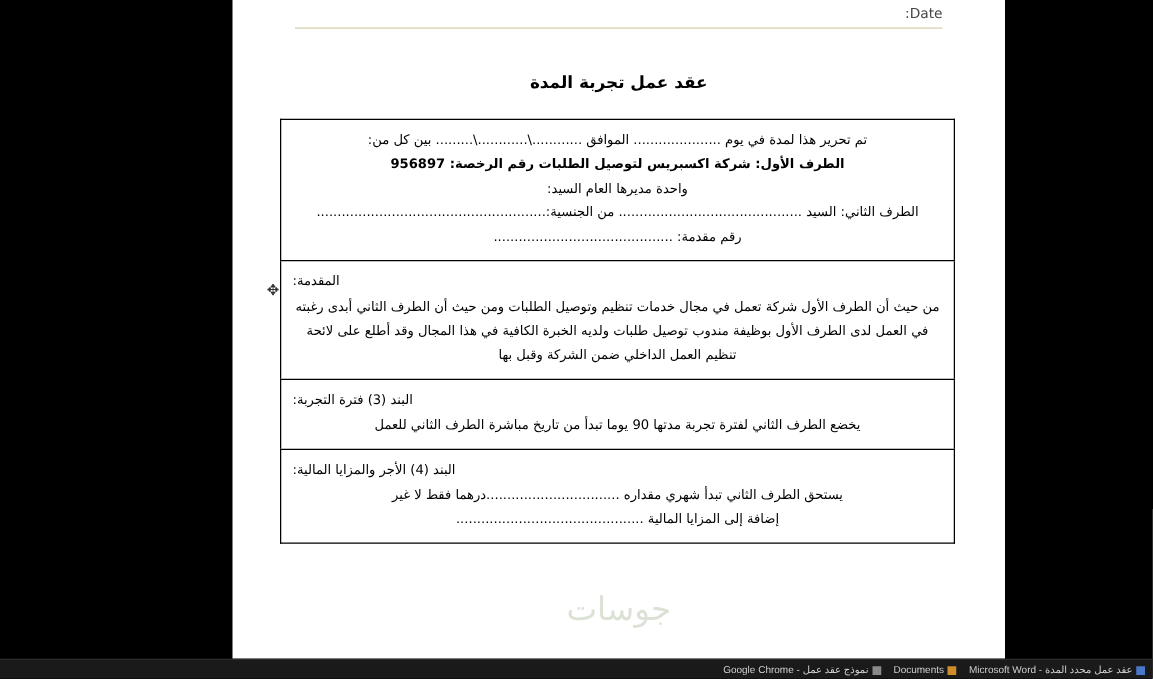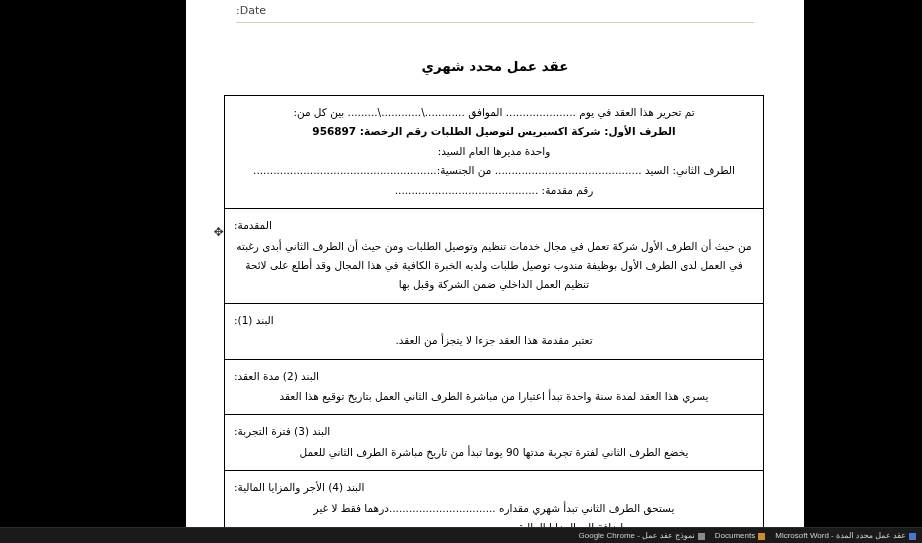--- a/index.html
+++ b/index.html
@@ -48,21 +48,21 @@
     opacity: 0.75;
     letter-spacing: 1px;
     pointer-events: none;
     font-family: "DejaVu Sans", sans-serif;
   }
   .date-line {
     position: absolute;
     left: 50px;
     top: 4px;
     width: 518px;
-    text-align: left;
+    text-align: right;
     font-size: 11px;
     color: #444;
   }
   .date-rule {
     position: absolute;
     left: 50px;
     top: 22px;
     width: 518px;
     height: 1px;
     background: #d8cfae;
@@ -152,49 +152,37 @@
   <div id="page">
 
     <svg class="watermark" viewBox="0 0 100 100" aria-hidden="true">
       <polygon points="8,8 50,96 92,8 70,8 50,52 30,8" fill="#eef3e6"></polygon>
     </svg>
     <div class="wm-text">جوسات</div>
 
     <div class="date-line">Date:</div>
     <div class="date-rule"></div>
 
-    <div class="doc-title">عقد عمل محدد شهري</div>
+    <div class="doc-title">عقد عمل تجربة المدة</div>
 
     <table id="contract-table">
       <tbody>
           <tr>
         <td>
-          <span class="lead">تم تحرير هذا العقد في يوم ..................... الموافق ............\............\......... بين كل من:</span>
+          <span class="lead">تم تحرير هذا لمدة في يوم ..................... الموافق ............\............\......... بين كل من:</span>
           <span class="lead b">الطرف الأول: شركة اكسبريس لتوصيل الطلبات رقم الرخصة: 956897</span>
           <span class="lead">واحدة مديرها العام السيد:</span>
           <span class="lead">الطرف الثاني: السيد ............................................ من الجنسية:.......................................................</span>
           <span class="lead">رقم مقدمة: ...........................................</span>
         </td>
       </tr>
       <tr>
         <td>
           <span class="sec-head">المقدمة:</span>
           <span class="just">من حيث أن الطرف الأول شركة تعمل في مجال خدمات تنظيم وتوصيل الطلبات ومن حيث أن الطرف الثاني أبدى رغبته في العمل لدى الطرف الأول بوظيفة مندوب توصيل طلبات ولديه الخبرة الكافية في هذا المجال وقد أطلع على لائحة تنظيم العمل الداخلي ضمن الشركة وقبل بها</span>
-        </td>
-      </tr>
-      <tr>
-        <td>
-          <span class="sec-head">البند (1):</span>
-          <span class="sec-body">تعتبر مقدمة هذا العقد جزءا لا يتجزأ من العقد.</span>
-        </td>
-      </tr>
-      <tr>
-        <td>
-          <span class="sec-head">البند (2) مدة العقد:</span>
-          <span class="sec-body">يسري هذا العقد لمدة سنة واحدة تبدأ اعتبارا من مباشرة الطرف الثاني العمل بتاريخ توقيع هذا العقد</span>
         </td>
       </tr>
       <tr>
         <td>
           <span class="sec-head">البند (3) فترة التجربة:</span>
           <span class="sec-body">يخضع الطرف الثاني لفترة تجربة مدتها 90 يوما تبدأ من تاريخ مباشرة الطرف الثاني للعمل</span>
         </td>
       </tr>
       <tr>
         <td>

